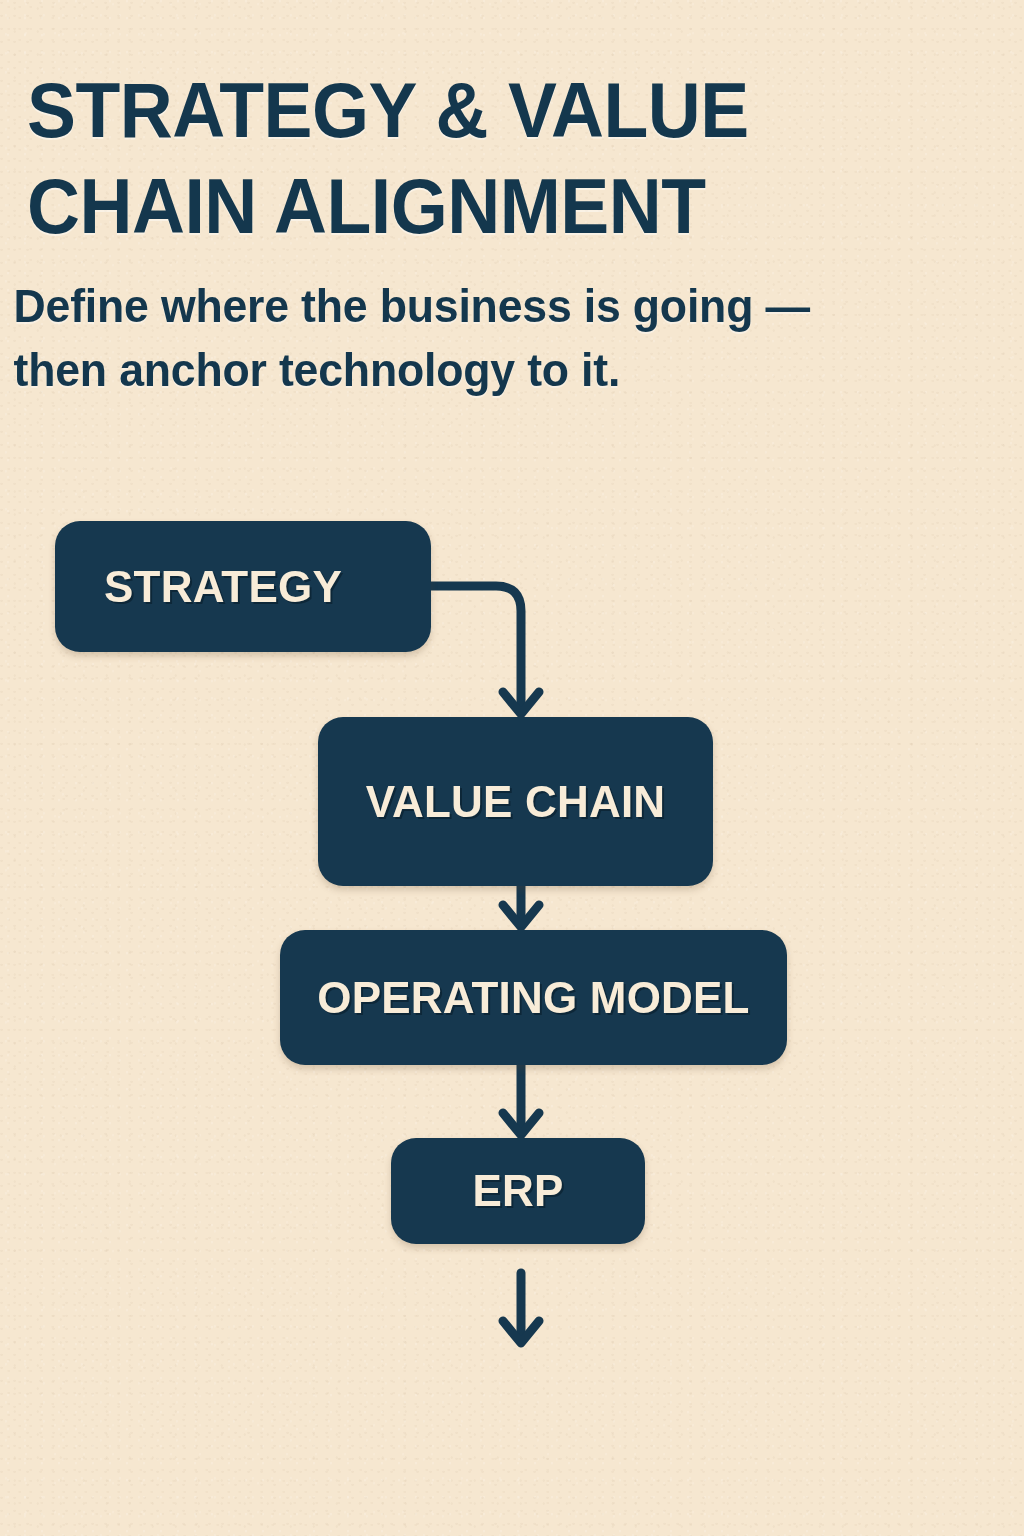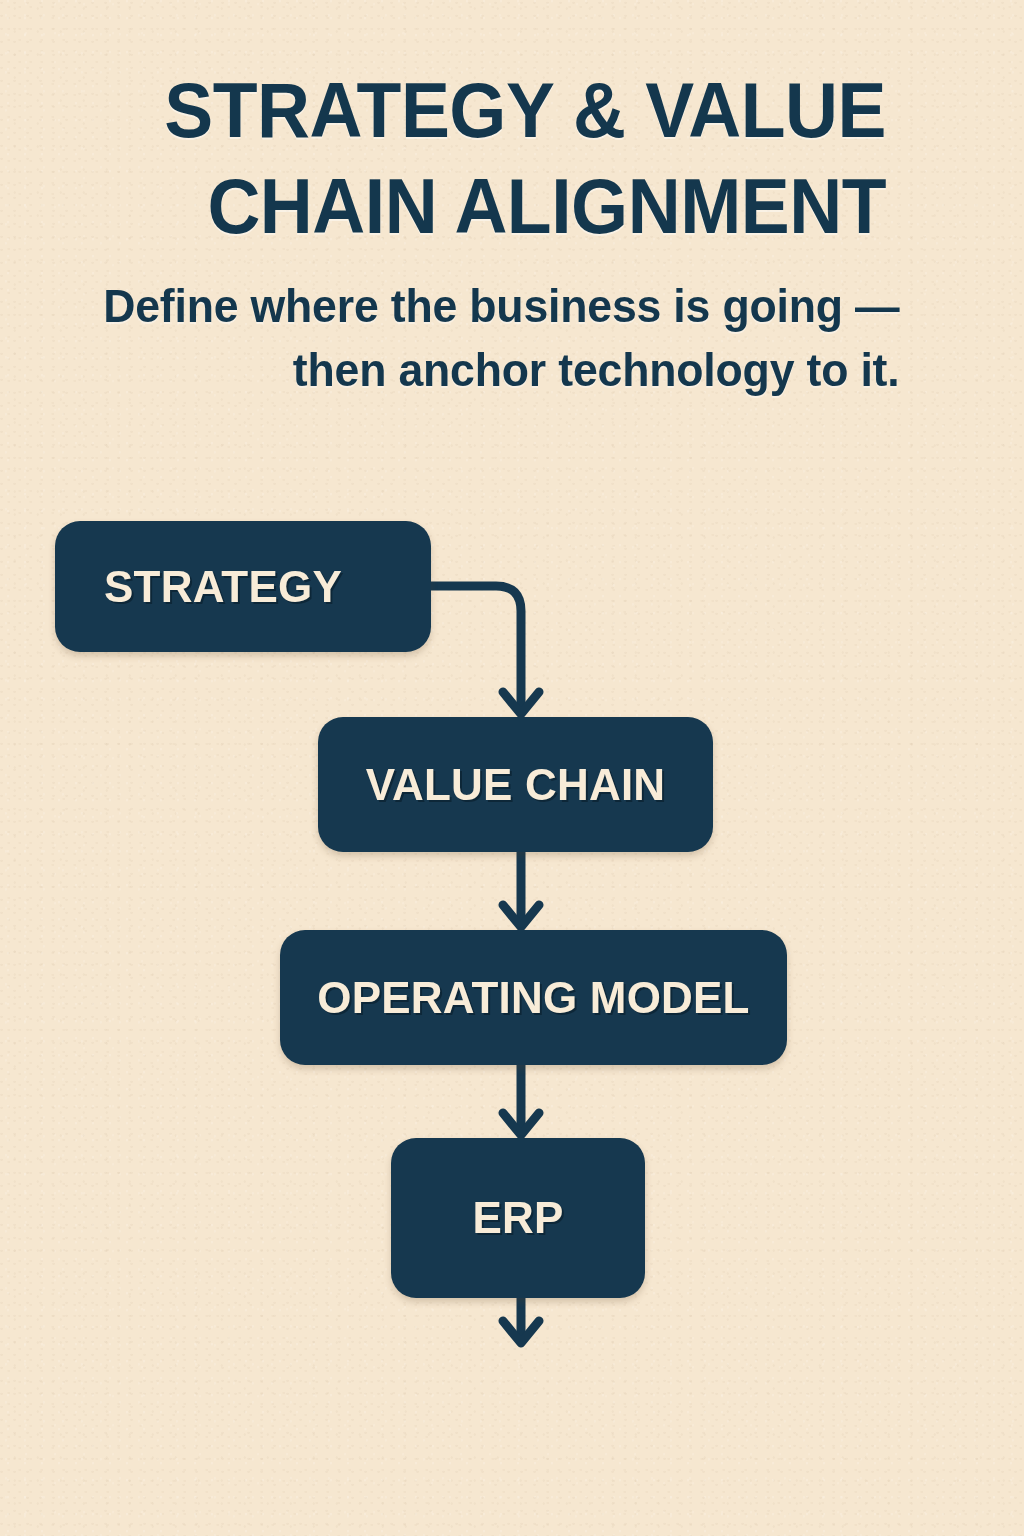--- a/index.html
+++ b/index.html
@@ -35,24 +35,24 @@
       radial-gradient(circle at 78% 63%, rgba(180,155,120,0.14) 0 1px, transparent 1.4px),
       radial-gradient(circle at 31% 81%, rgba(255,255,255,0.26) 0 1px, transparent 1.4px),
       radial-gradient(circle at 64% 37%, rgba(170,145,110,0.12) 0 1px, transparent 1.4px),
       radial-gradient(circle at 90% 15%, rgba(255,255,255,0.22) 0 1px, transparent 1.4px);
     background-size: 13px 13px, 17px 17px, 11px 11px, 19px 19px, 23px 23px, 29px 29px;
   }
 
   
   #header {
     position: absolute;
-    left: 12px;
+    left: 0;
     top: 0;
     width: 901px;
-    text-align: right;
+    text-align: left;
   }
 
   #title {
     margin: 0;
     padding-top: 62px;
     color: #14374d;
     font-family: "Liberation Sans", sans-serif;
     font-weight: 700;
     font-size: 78px;
     line-height: 96px;
@@ -103,23 +103,23 @@
     font-weight: 700;
     font-size: 44px;
     line-height: 1;
     letter-spacing: 0.2px;
     white-space: nowrap;
     text-shadow: 2px 2px 0 rgba(8,26,38,0.55);
   }
 
   
   #node-strategy        { left: 55px;  top: 521px;  width: 376px; height: 131px; }
-  #node-value-chain     { left: 318px; top: 717px;  width: 395px; height: 135px; }
+  #node-value-chain     { left: 318px; top: 717px;  width: 395px; height: 169px; }
   #node-operating-model { left: 280px; top: 930px;  width: 507px; height: 135px; }
-  #node-erp             { left: 391px; top: 1138px; width: 254px; height: 160px; }
+  #node-erp             { left: 391px; top: 1138px; width: 254px; height: 106px; }
   #node-people-data     { left: 295px; top: 1346px; width: 447px; height: 139px; }
 
   
   #node-strategy .node-label { transform: translateX(-20px); }
 
   #connectors {
     position: absolute;
     left: 0;
     top: 0;
     width: 1024px;

